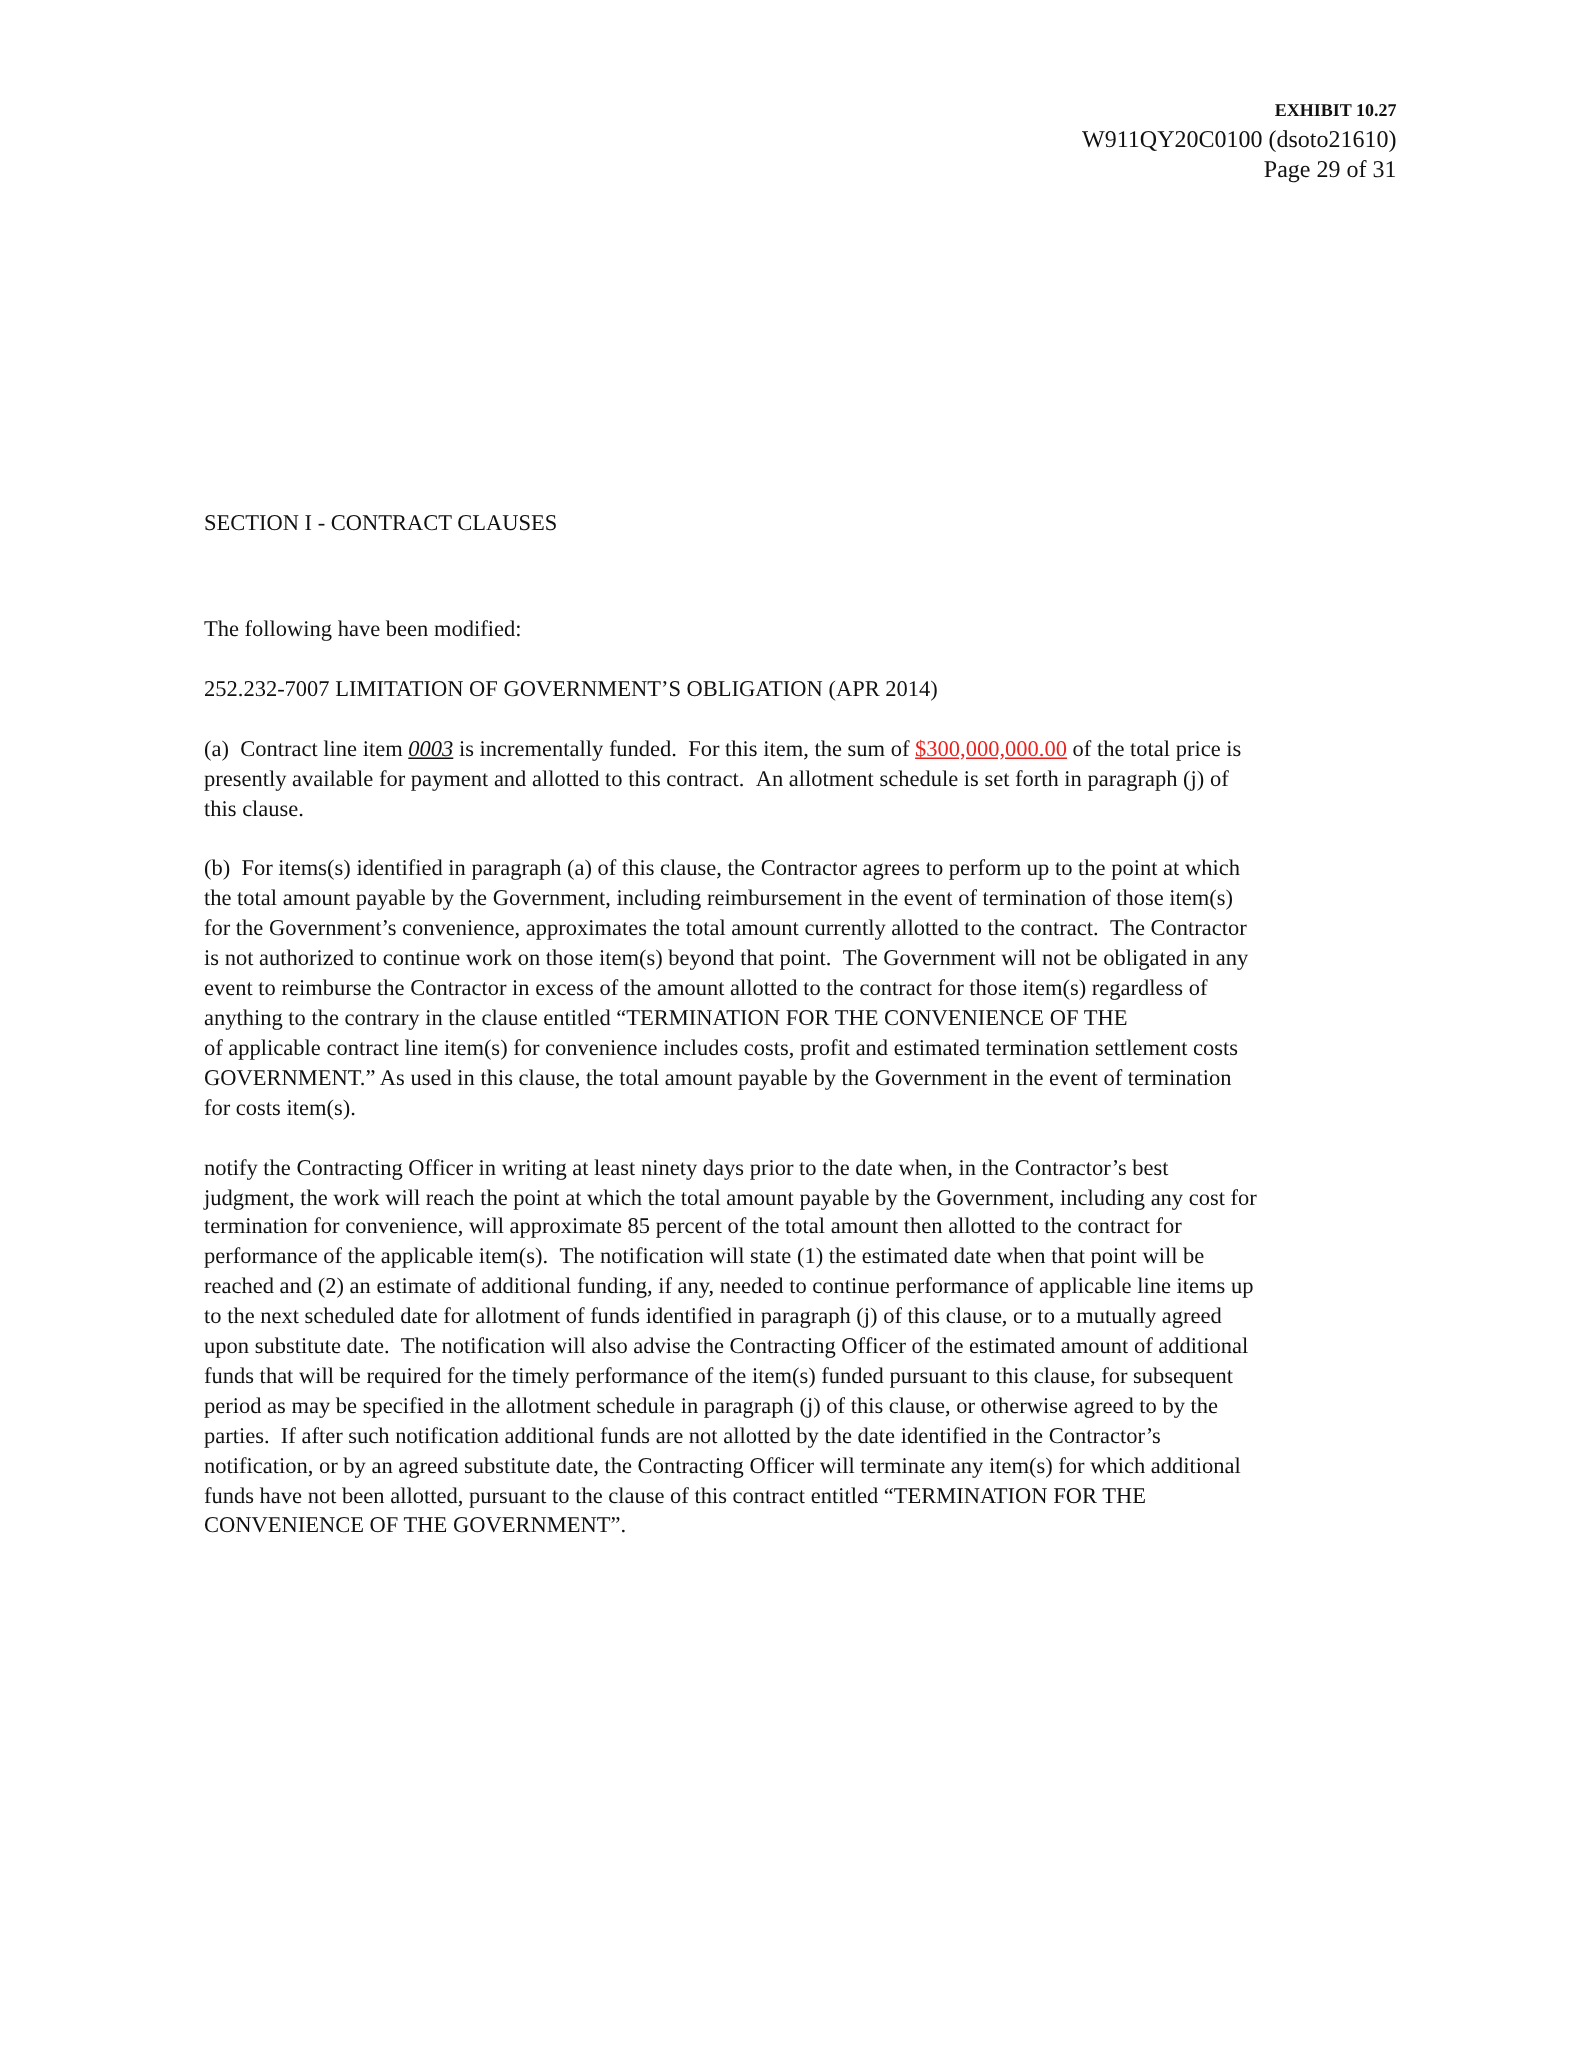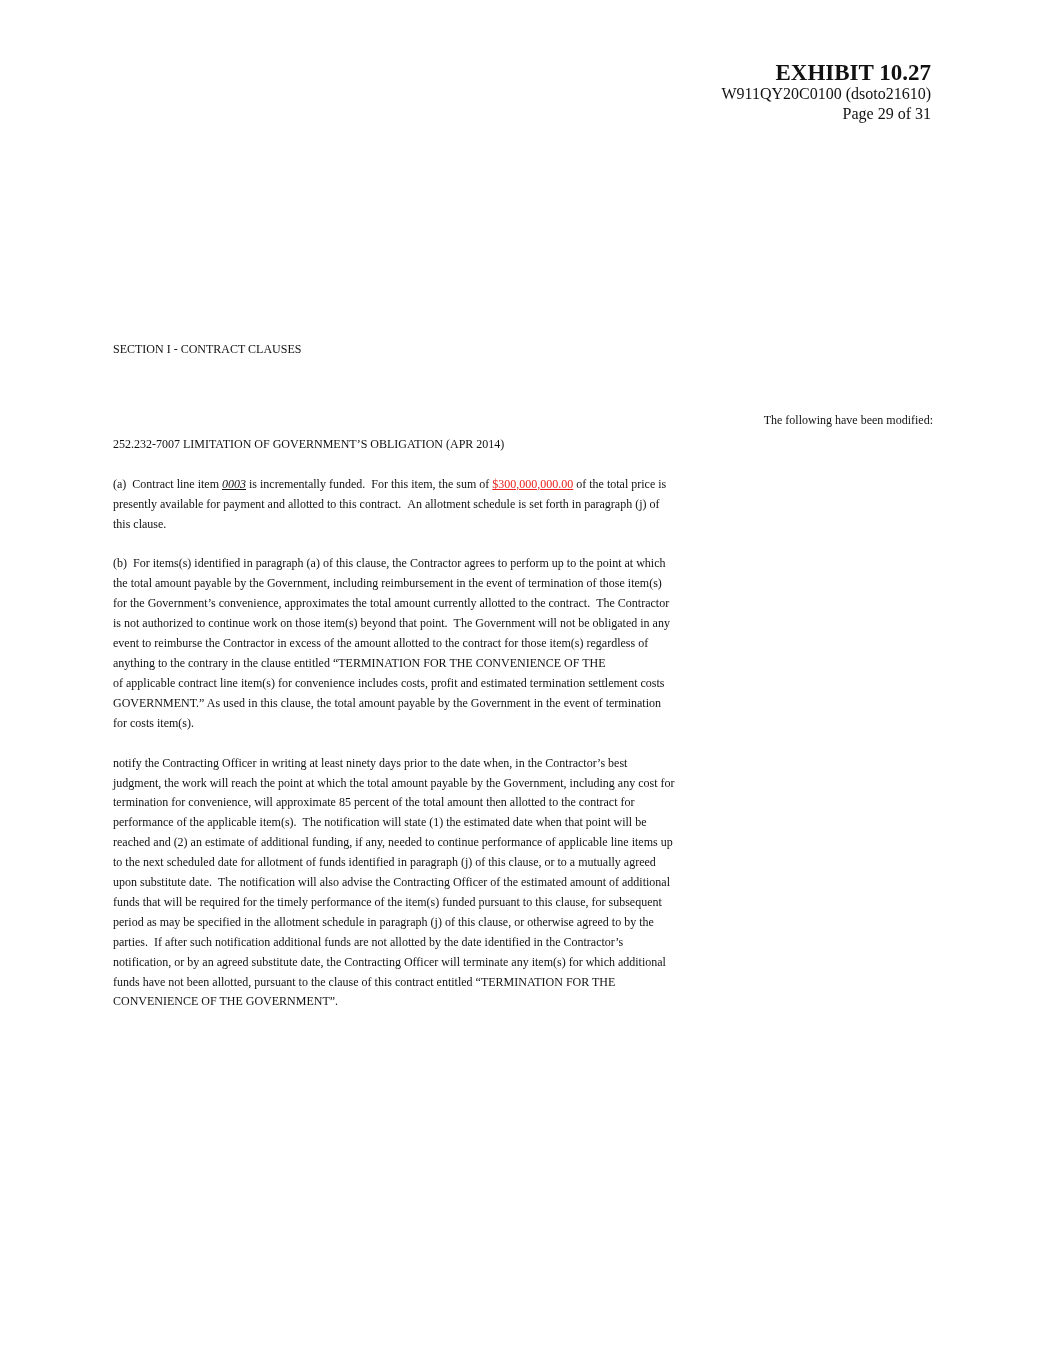--- a/index.html
+++ b/index.html
@@ -4,28 +4,28 @@
 <style>
   html, body { margin: 0; padding: 0; background: #ffffff; }
   body {
     width: 1055px; height: 1365px; position: relative; overflow: hidden;
     font-family: "Liberation Serif", serif; color: #111111;
   }
   .header {
     position: absolute; right: 124px; top: 62px; text-align: right;
     font-size: 16px; line-height: 20px;
   }
-  .header .exhibit { font-weight: bold; font-size: 23px; line-height: 22px; }
+  .header .exhibit { font-weight: bold; font-size: 12px; line-height: 22px; }
   .content {
-    position: absolute; left: 113px; top: 340px; width: 820px;
-    font-size: 12px; line-height: 19.9px;
+    position: absolute; left: 136px; top: 340px; width: 820px;
+    font-size: 15px; line-height: 19.9px;
   }
   .section-title { margin: 0; }
-  .intro { margin: 51px 0 0 0; text-align: right; }
-  .clause-title { margin: 4px 0 0 0; }
+  .intro { margin: 51px 0 0 0; }
+  .clause-title { margin: 20px 0 0 0; }
   .para { margin: 20px 0 0 0; }
   .line { display: block; white-space: nowrap; }
   .underline { text-decoration: underline; font-style: italic; }
   .amount { color: #e8211d; text-decoration: underline; text-align: center; }
 </style>
 </head>
 <body>
 
 <div class="header">
   <div class="exhibit">EXHIBIT 10.27</div>

